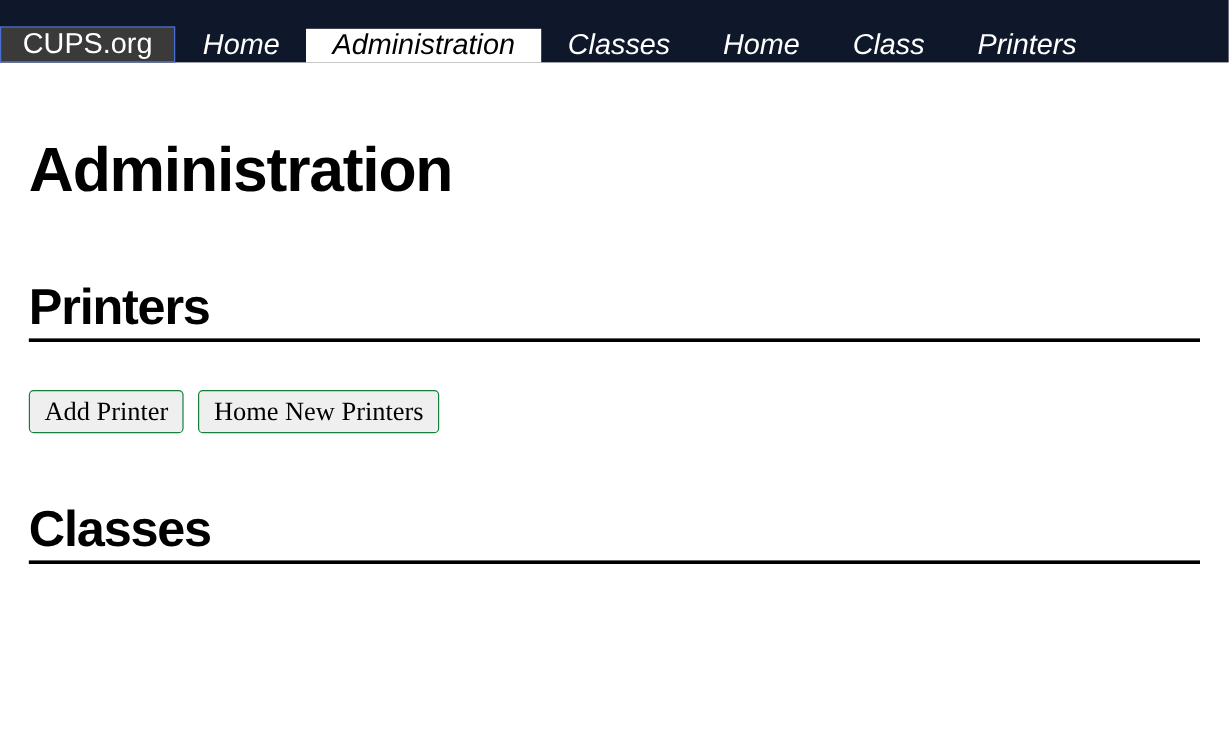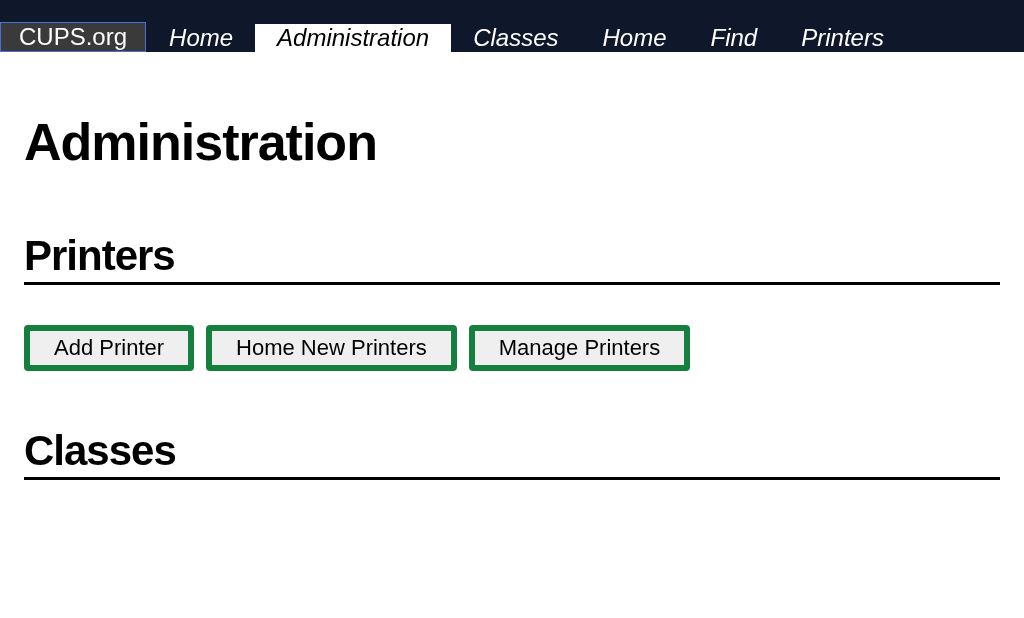--- a/index.html
+++ b/index.html
@@ -65,48 +65,47 @@
       margin-bottom: 40px;
       letter-spacing: -1px;
     }
     .button-row {
       display: flex;
       gap: 12px;
       margin-bottom: 56px;
     }
     .btn {
       background: #efefef;
-      border: 6px solid #15803d;
+      border: 1px solid #15803d;
       border-radius: 4px;
       font-size: 22px;
-      padding: 4px 24px;
-      font-family: Liberation Sans, sans-serif;
+      padding: 4px 12px;
+      font-family: Liberation Serif, serif;
       cursor: pointer;
     }
   </style>
 </head>
 <body>
 
 <div class="navbar">
   <a class="nav-brand">CUPS.org</a>
   <div class="nav-sep"></div>
   <a class="nav-item">Home</a>
   <a class="nav-item active">Administration</a>
   <a class="nav-item">Classes</a>
   <a class="nav-item">Home</a>
-  <a class="nav-item">Find</a>
+  <a class="nav-item">Class</a>
   <a class="nav-item">Printers</a>
 </div>
 
 <div class="content">
   <h1 class="page-title">Administration</h1>
 
   <h2 class="section-title">Printers</h2>
   <div class="button-row">
     <button class="btn">Add Printer</button>
     <button class="btn">Home New Printers</button>
-    <button class="btn">Manage Printers</button>
   </div>
 
   <h2 class="section-title">Classes</h2>
   <div class="button-row">
   </div>
 </div>
 
 </body></html>

